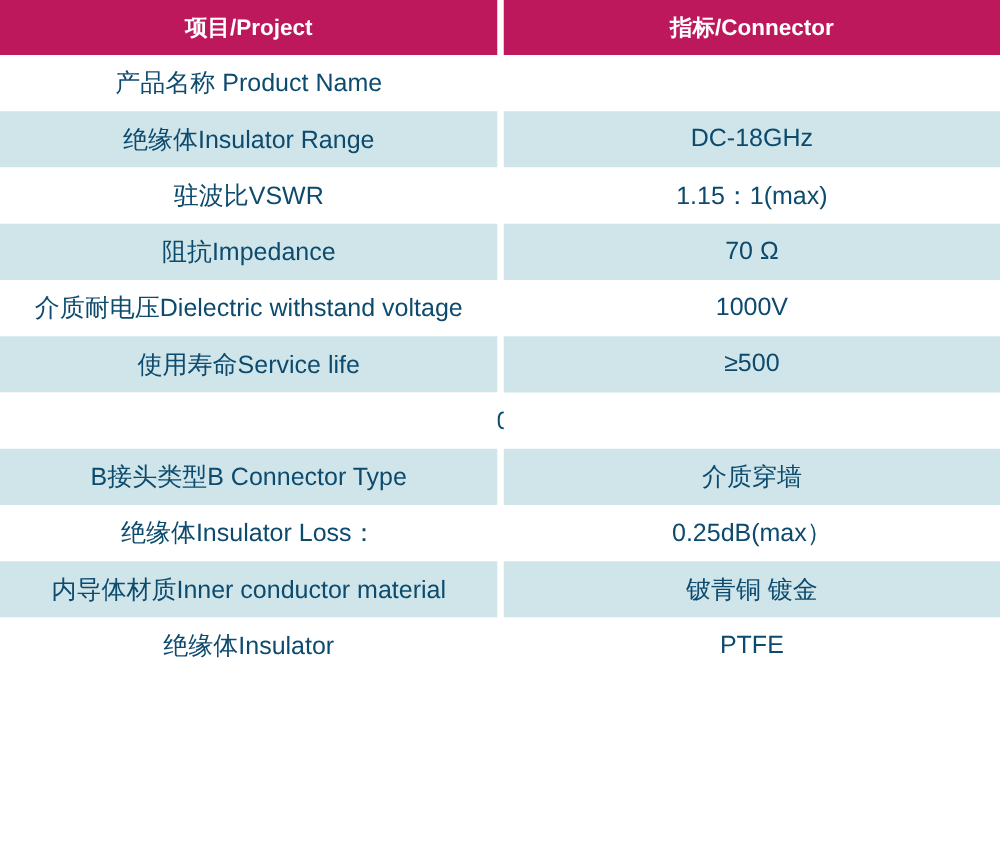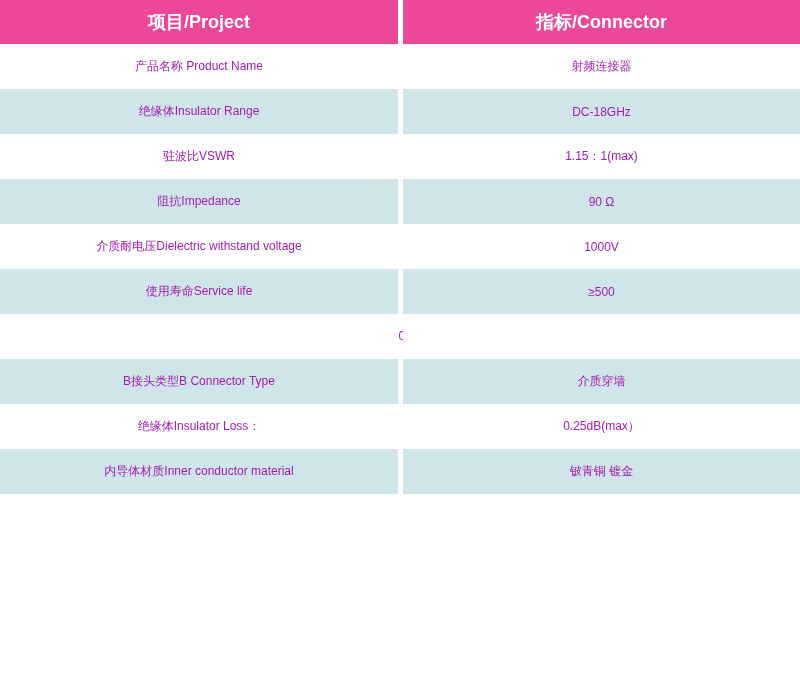--- a/index.html
+++ b/index.html
@@ -19,27 +19,27 @@
     grid-template-columns: 398px 5px 397px;
     height: 45px;
   }
   .row.header-row {
     height: 44px;
   }
   .cell {
     display: flex;
     align-items: center;
     justify-content: center;
-    font-size: 12px;
-    color: #a21caf;
+    font-size: 20px;
+    color: #0c4a6e;
     white-space: nowrap;
     overflow: hidden;
   }
   .header-row .cell {
-    background: #ec4899;
+    background: #be185d;
     color: #ffffff;
     font-weight: bold;
     font-size: 18px;
   }
   .gap {
     background: #ffffff;
   }
   
   .spec-table > .row:nth-child(even) .cell { background: #ffffff; }
   .spec-table > .row:nth-child(odd):not(.header-row) .cell { background: #cfe5e9; }
@@ -51,39 +51,38 @@
 
   <div class="row header-row">
     <div class="cell">项目/Project</div>
     <div class="gap"></div>
     <div class="cell">指标/Connector</div>
   </div>
 
   <div class="row">
     <div class="cell">产品名称 Product Name</div>
     <div class="gap"></div>
-    <div class="cell">射频连接器</div>
   </div>
 
   <div class="row">
     <div class="cell">绝缘体Insulator Range</div>
     <div class="gap"></div>
     <div class="cell">DC-18GHz</div>
   </div>
 
   <div class="row">
     <div class="cell">驻波比VSWR</div>
     <div class="gap"></div>
     <div class="cell">1.15：1(max)</div>
   </div>
 
   <div class="row">
     <div class="cell">阻抗Impedance</div>
     <div class="gap"></div>
-    <div class="cell">90 Ω</div>
+    <div class="cell">70 Ω</div>
   </div>
 
   <div class="row">
     <div class="cell">介质耐电压Dielectric withstand voltage</div>
     <div class="gap"></div>
     <div class="cell">1000V</div>
   </div>
 
   <div class="row">
     <div class="cell">使用寿命Service life</div>
@@ -110,14 +109,19 @@
   </div>
 
 
   <div class="row">
     <div class="cell">内导体材质Inner conductor material</div>
     <div class="gap"></div>
     <div class="cell">铍青铜 镀金</div>
   </div>
 
 
+  <div class="row">
+    <div class="cell">绝缘体Insulator</div>
+    <div class="gap"></div>
+    <div class="cell">PTFE</div>
+  </div>
 
 </div>
 
 </body></html>

